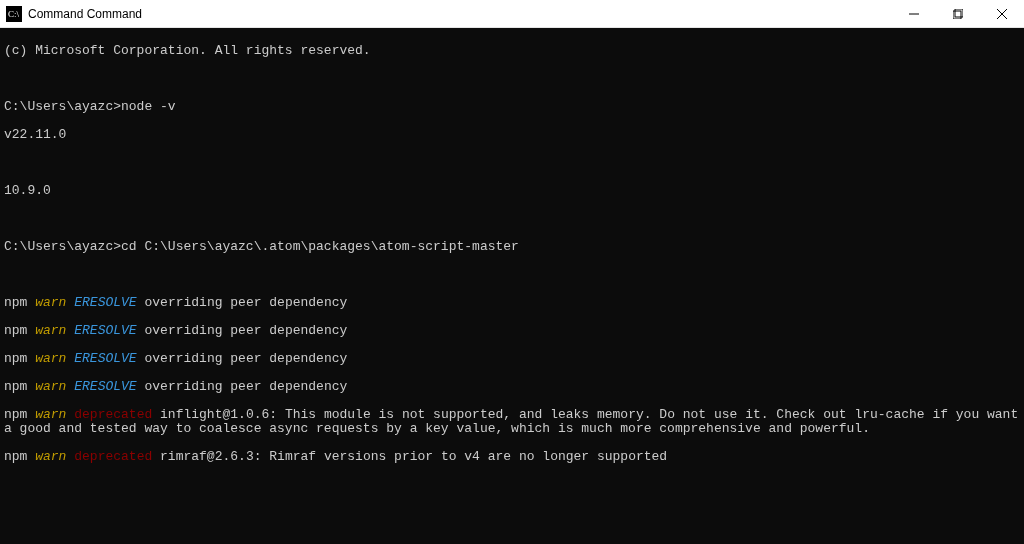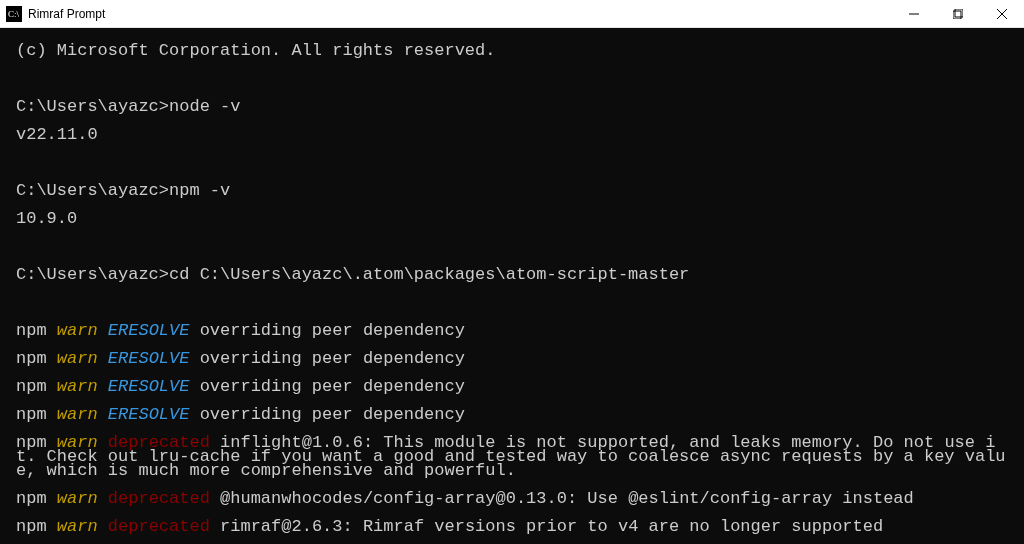--- a/index.html
+++ b/index.html
@@ -38,23 +38,23 @@
     display: flex;
     align-items: center;
     justify-content: center;
     color: #000;
   }
   .terminal {
     flex: 1;
     background: #0c0c0c;
     color: #cccccc;
     font-family: Consolas, "Courier New", monospace;
-    font-size: 17px;
+    font-size: 13px;
     line-height: 14px;
-    padding: 2px 16px;
+    padding: 2px 4px;
     white-space: pre-wrap;
     word-break: break-all;
     overflow: hidden;
   }
   .c-white { color: #cccccc; text-align: center; }
   .c-yellow { color: #c19c00; font-style: italic; }
   .c-cyan { color: #3a96dd; font-style: italic; }
   .c-darkred { color: #8b0000; margin-top: 15px; }
   .blank { height: 14px; }
   .line { min-height: 14px; }
@@ -62,21 +62,21 @@
 </head>
 <body>
 
 <div class="titlebar">
   <span class="icon">
     <svg width="16" height="16" viewBox="0 0 16 16">
       <rect x="0" y="0" width="16" height="16" fill="#000"></rect>
       <text x="2" y="11" font-size="9" fill="#fff" font-family="Consolas">C:\</text>
     </svg>
   </span>
-  <span class="title">Rimraf Prompt</span>
+  <span class="title">Command Command</span>
   <span class="spacer"></span>
   <div class="winbtn">
     <svg width="10" height="10" viewBox="0 0 10 10">
         <line x1="0" y1="5" x2="10" y2="5" stroke="currentColor" stroke-width="1"></line>
       </svg>
   </div>
   <div class="winbtn">
     <svg width="10" height="10" viewBox="0 0 10 10">
       <rect x="0" y="2" width="8" height="8" fill="none" stroke="currentColor" stroke-width="1"></rect>
       <rect x="2" y="0" width="8" height="8" fill="none" stroke="currentColor" stroke-width="1"></rect>
@@ -89,31 +89,29 @@
     </svg>
   </div>
 </div>
 
 <div class="terminal">
 <div class="line">(c) Microsoft Corporation. All rights reserved.</div>
 <div class="blank"></div>
 <div class="line">C:\Users\ayazc&gt;node -v</div>
 <div class="line">v22.11.0</div>
 <div class="blank"></div>
-<div class="line">C:\Users\ayazc&gt;npm -v</div>
 <div class="line">10.9.0</div>
 <div class="blank"></div>
 <div class="line">C:\Users\ayazc&gt;cd C:\Users\ayazc\.atom\packages\atom-script-master</div>
 <div class="blank"></div>
 <div class="line"><span class="c-white">npm</span> <span class="c-yellow">warn</span> <span class="c-cyan">ERESOLVE</span><span> overriding peer dependency</span></div>
 <div class="line"><span class="c-white">npm</span> <span class="c-yellow">warn</span> <span class="c-cyan">ERESOLVE</span><span> overriding peer dependency</span></div>
 <div class="line"><span class="c-white">npm</span> <span class="c-yellow">warn</span> <span class="c-cyan">ERESOLVE</span><span> overriding peer dependency</span></div>
 <div class="line"><span class="c-white">npm</span> <span class="c-yellow">warn</span> <span class="c-cyan">ERESOLVE</span><span> overriding peer dependency</span></div>
 <div class="line"><span class="c-white">npm</span> <span class="c-yellow">warn</span> <span class="c-darkred">deprecated</span><span> inflight@1.0.6: This module is not supported, and leaks memory. Do not use it. Check out lru-cache if you want a good and tested way to coalesce async requests by a key value, which is much more comprehensive and powerful.</span></div>
-<div class="line"><span class="c-white">npm</span> <span class="c-yellow">warn</span> <span class="c-darkred">deprecated</span><span> @humanwhocodes/config-array@0.13.0: Use @eslint/config-array instead</span></div>
 <div class="line"><span class="c-white">npm</span> <span class="c-yellow">warn</span> <span class="c-darkred">deprecated</span><span> rimraf@2.6.3: Rimraf versions prior to v4 are no longer supported</span></div>
 
 
 
 
 
 
 
 
 

